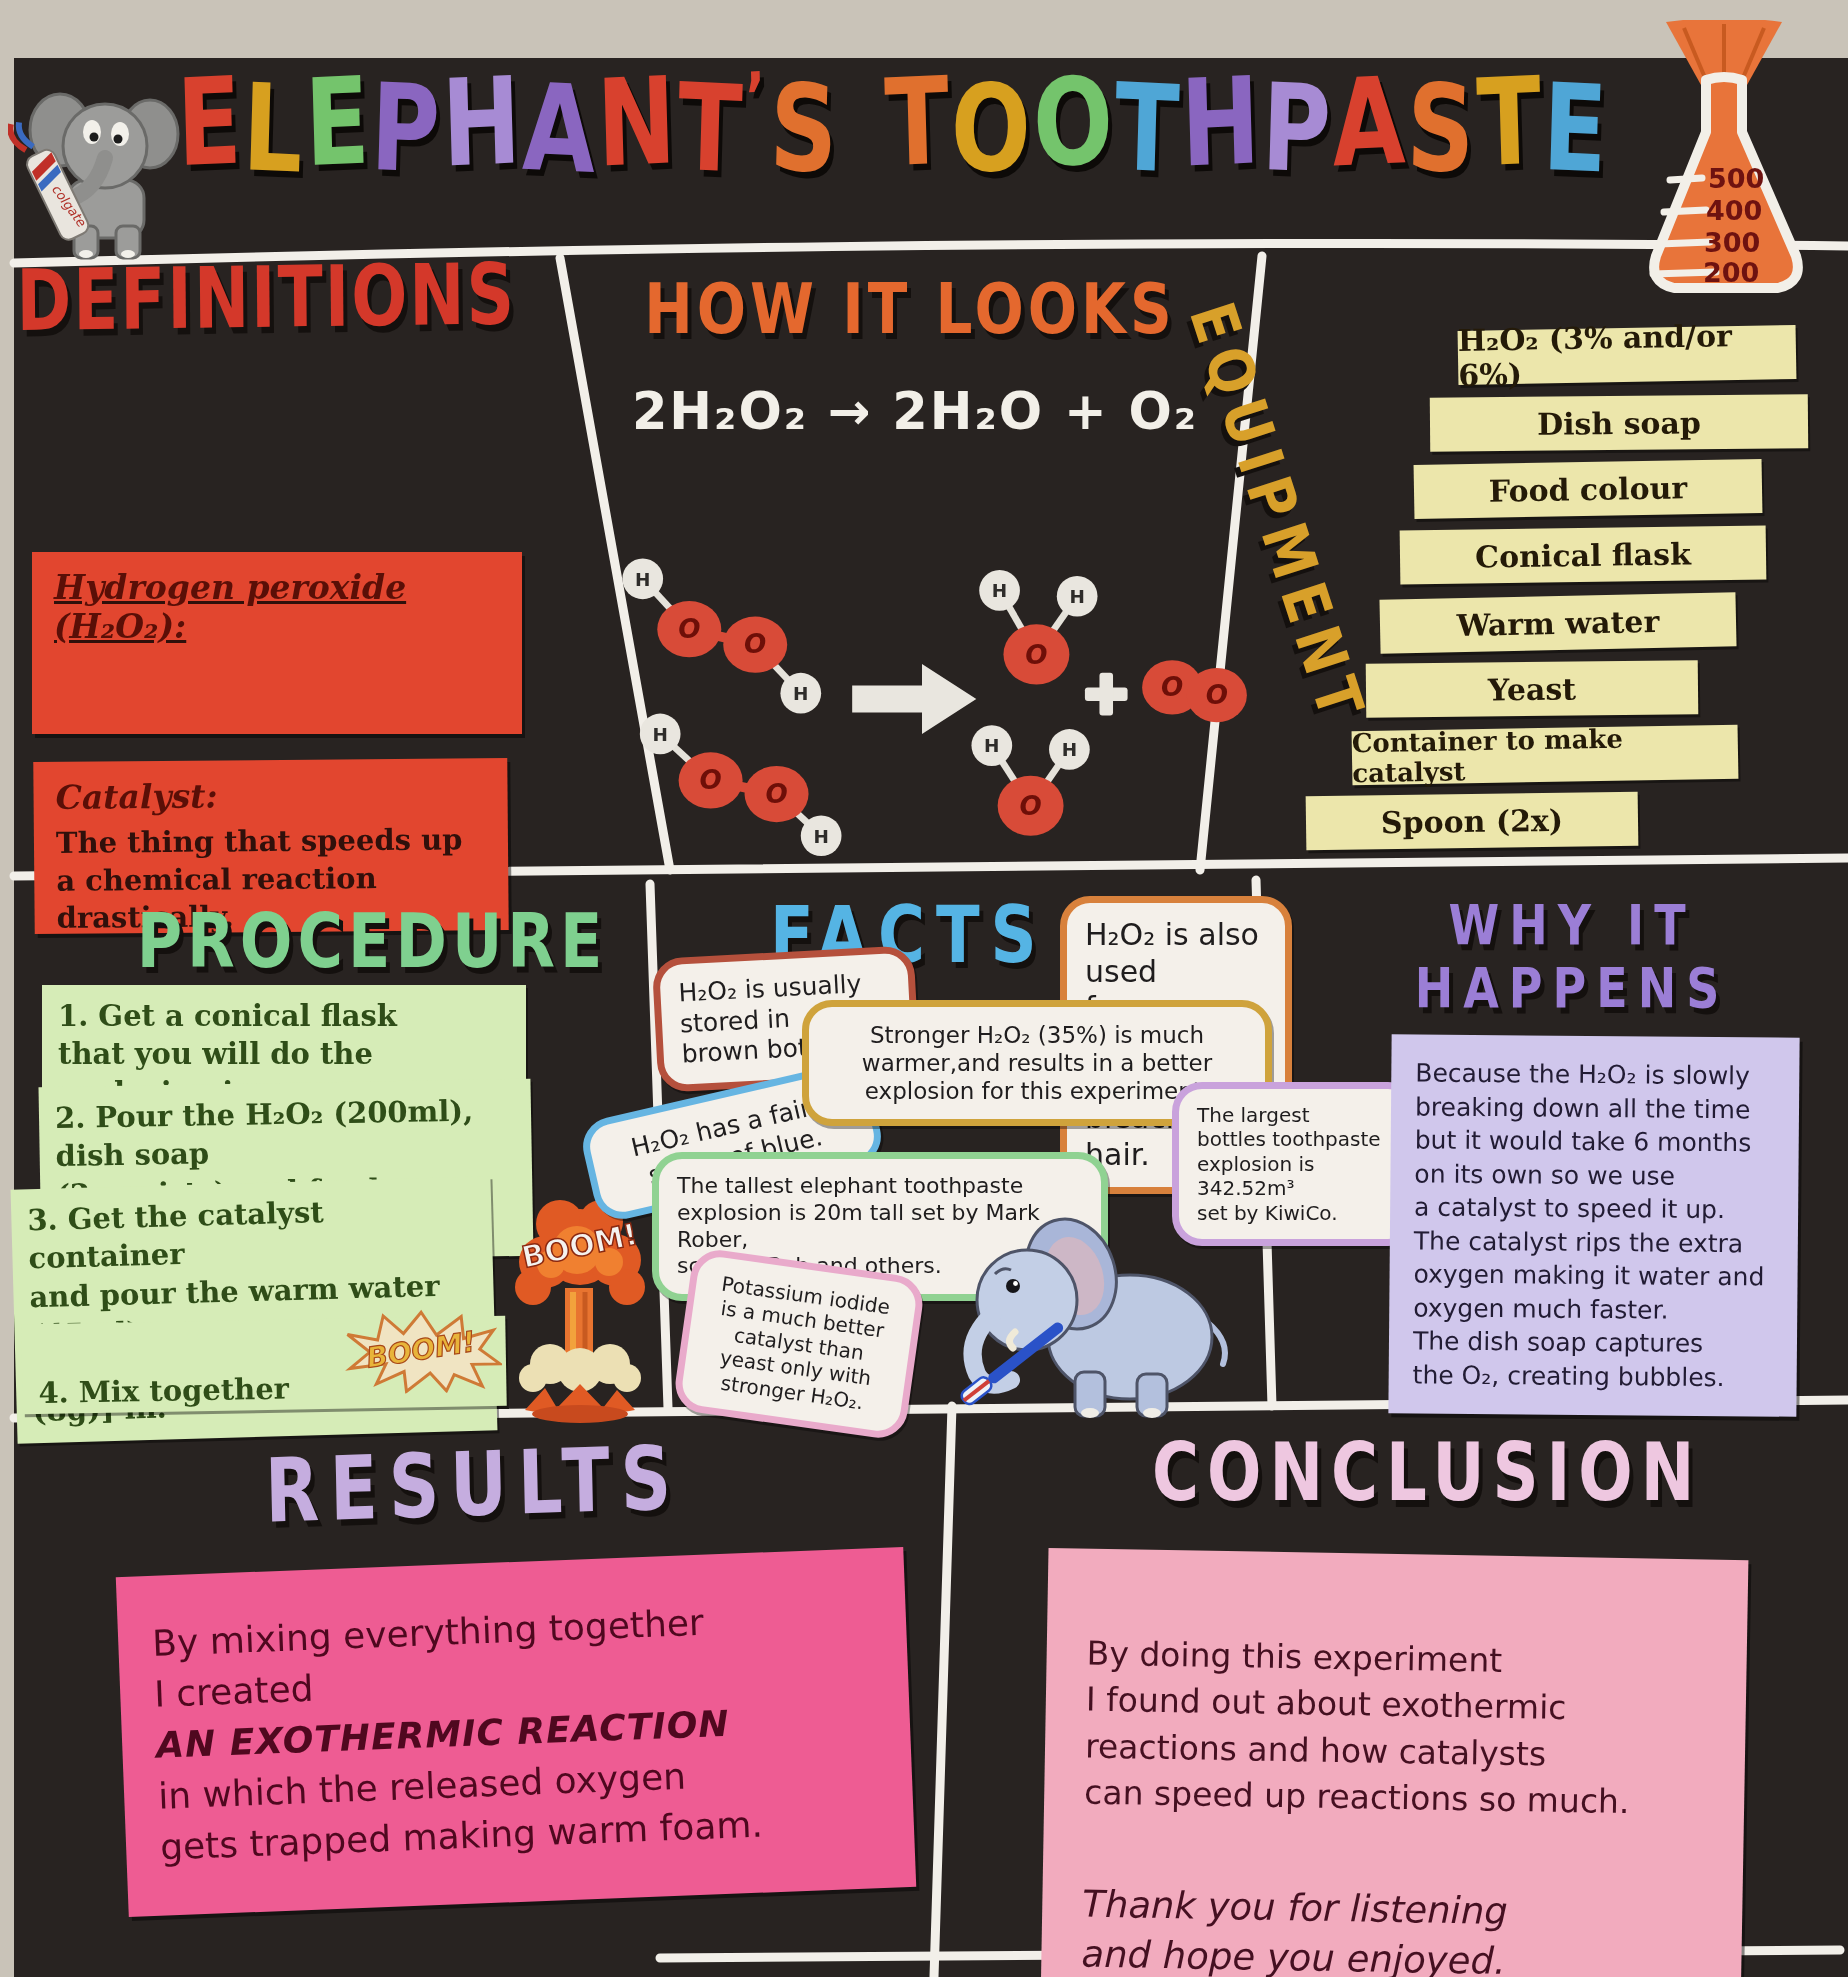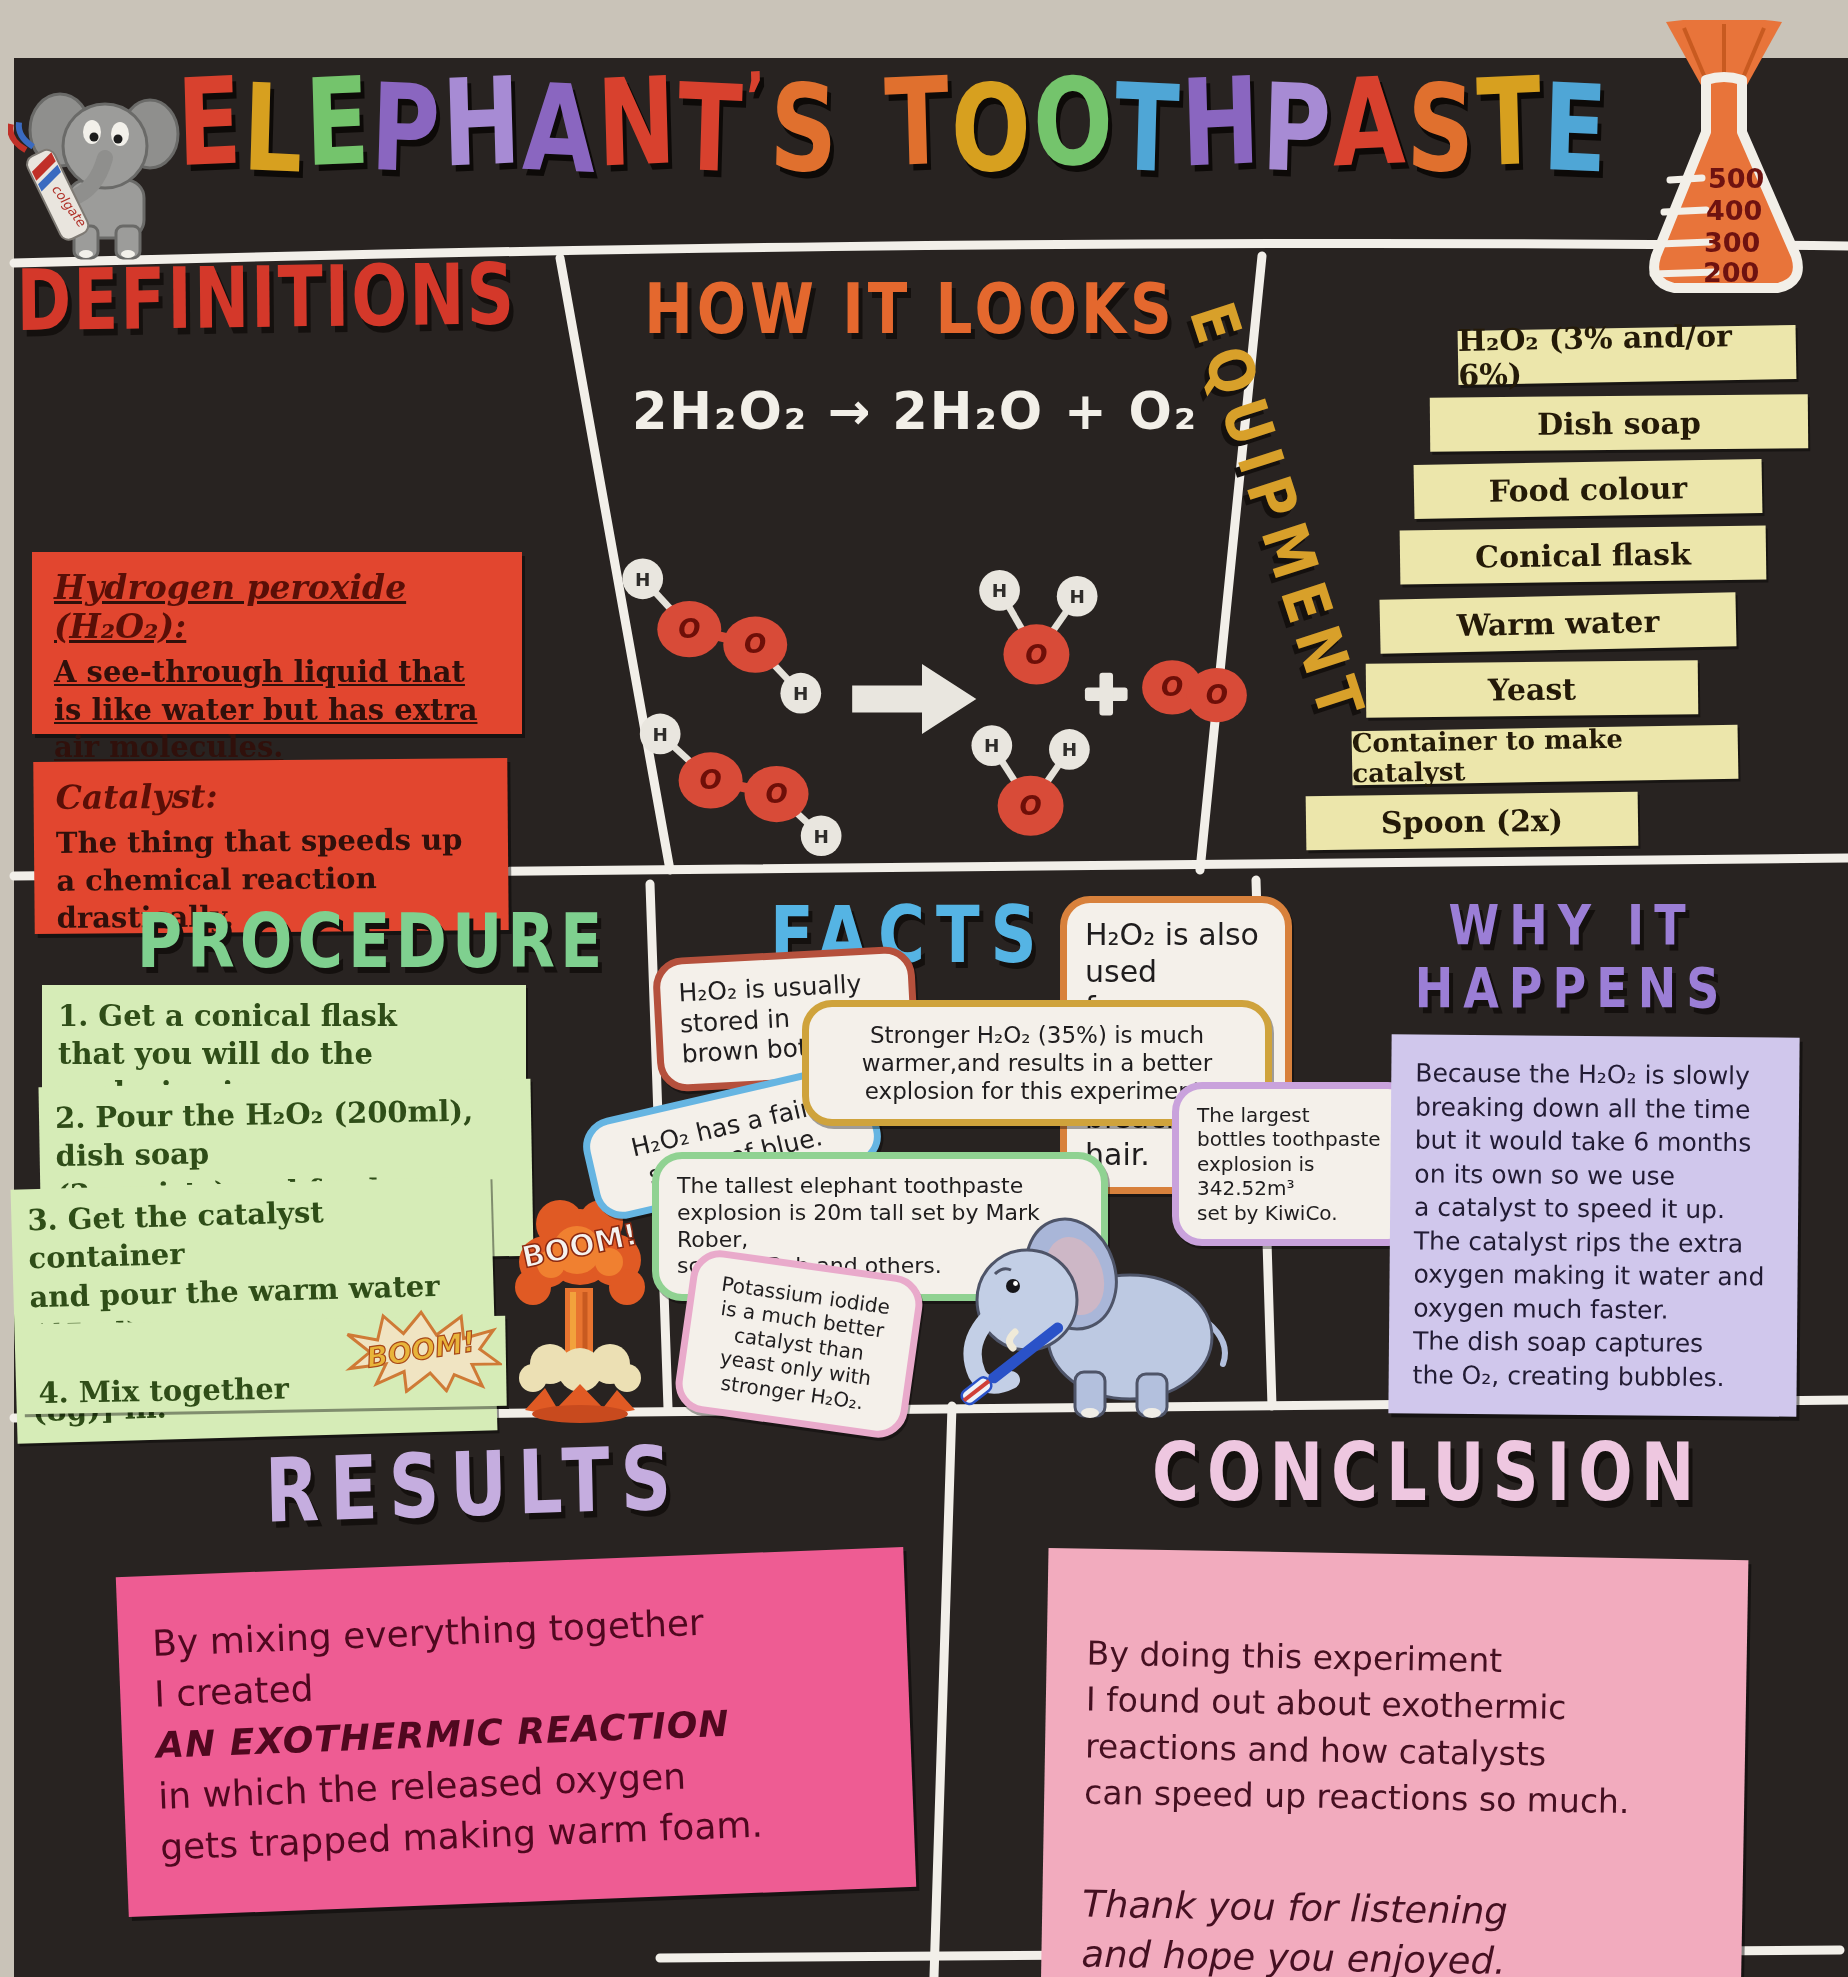--- a/index.html
+++ b/index.html
@@ -179,23 +179,20 @@
       <text x="98" y="200">400</text>
       <text x="96" y="232">300</text>
       <text x="95" y="262">200</text>
     </g>
   </svg>
 
   <div class="block-head def-head" style="color: rgb(212, 56, 42);">DEFINITIONS</div>
 
   <div class="defcard c2">
     <div class="term">Hydrogen peroxide (H₂O₂):</div>
-    <div class="dbody">A see-through liquid that
-is like water but has extra
-air molecules.</div>
   </div>
   <div class="defcard c3">
     <div class="term">Catalyst:</div>
     <div class="dbody">The thing that speeds up
 a chemical reaction drastically.</div>
   </div>
 
   <div class="block-head how-head" style="color: rgb(228, 104, 46);">HOW IT LOOKS</div>
   <div class="equation">2H₂O₂ → 2H₂O + O₂</div>
 

